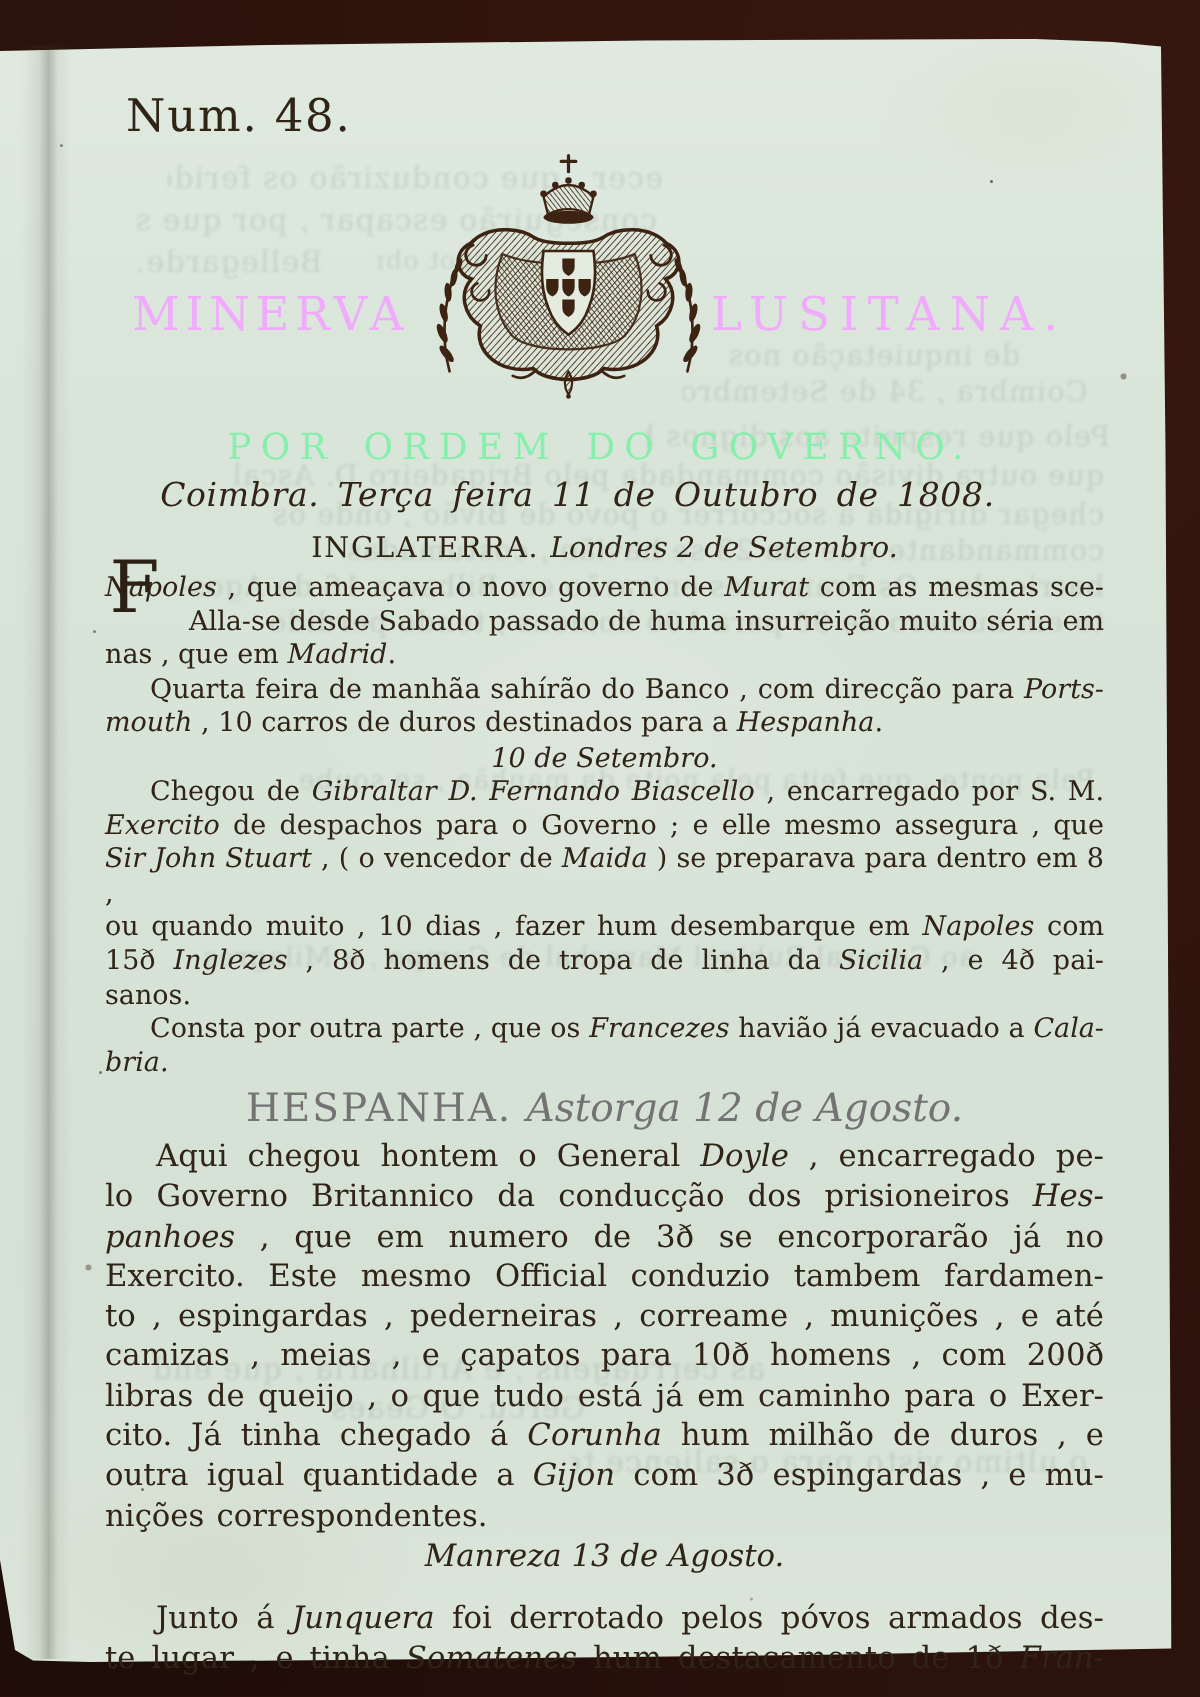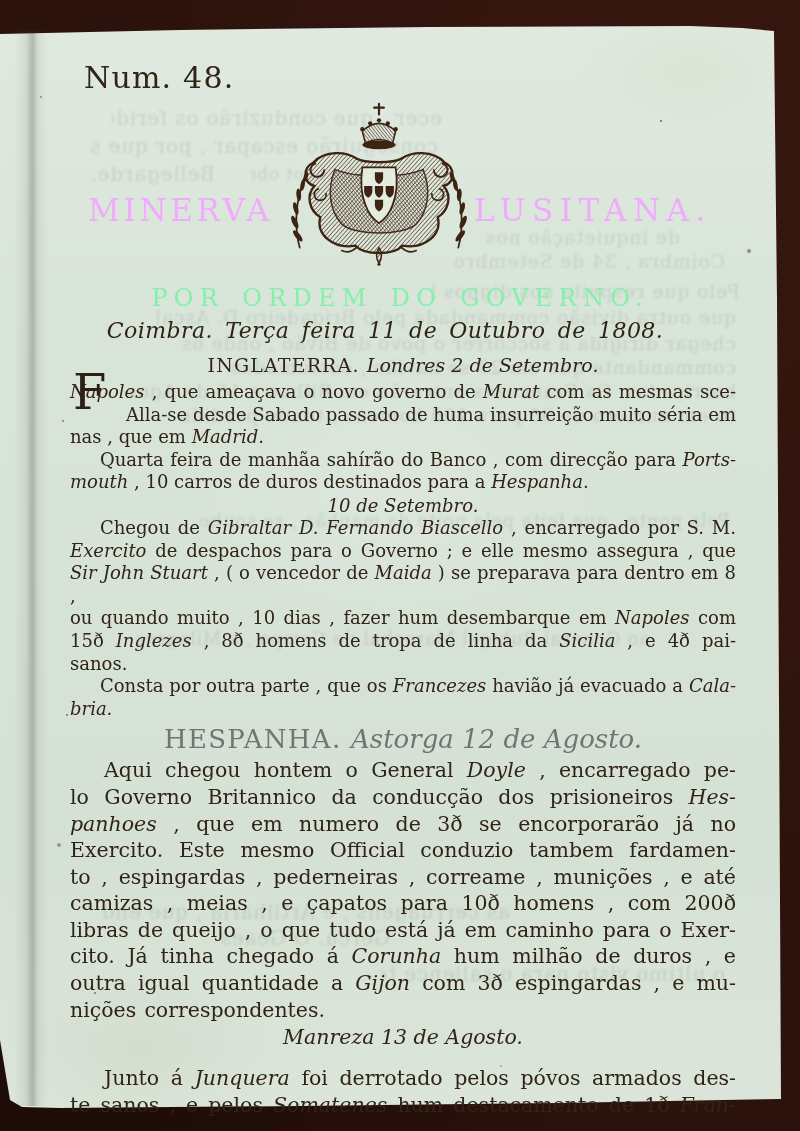--- a/index.html
+++ b/index.html
@@ -197,18 +197,18 @@
         <div class="line just"><span>to , espingardas , pederneiras , correame , munições , e até</span></div>
         <div class="line just"><span>camizas , meias , e çapatos para 10ð homens , com 200ð</span></div>
         <div class="line just"><span>libras de queijo , o que tudo está já em caminho para o Exer-</span></div>
         <div class="line just"><span>cito. Já tinha chegado á </span><span class="i">Corunha</span><span> hum milhão de duros , e</span></div>
         <div class="line just"><span>outra igual quantidade a </span><span class="i">Gijon</span><span> com 3ð espingardas , e mu-</span></div>
         <div class="line"><span>nições correspondentes.</span></div>
       </div>
       <div class="tl c-lg"><span class="i">Manreza 13 de Agosto.</span></div>
       <div class="para lg">
         <div class="line just ind"><span>Junto á </span><span class="i">Junquera</span><span> foi derrotado pelos póvos armados des-</span></div>
-        <div class="line just"><span>te sanos , e pelos </span><span class="i">Somatenes</span><span> hum destacamento de 1ð </span><span class="i">Fran-</span></div>
+        <div class="line just"><span>te lugar , e tinha </span><span class="i">Somatenes</span><span> hum destacamento de 1ð </span><span class="i">Fran-</span></div>
       </div>
     </div>
 </div>
 
 <div class="specks"></div>
 
 </body></html>

